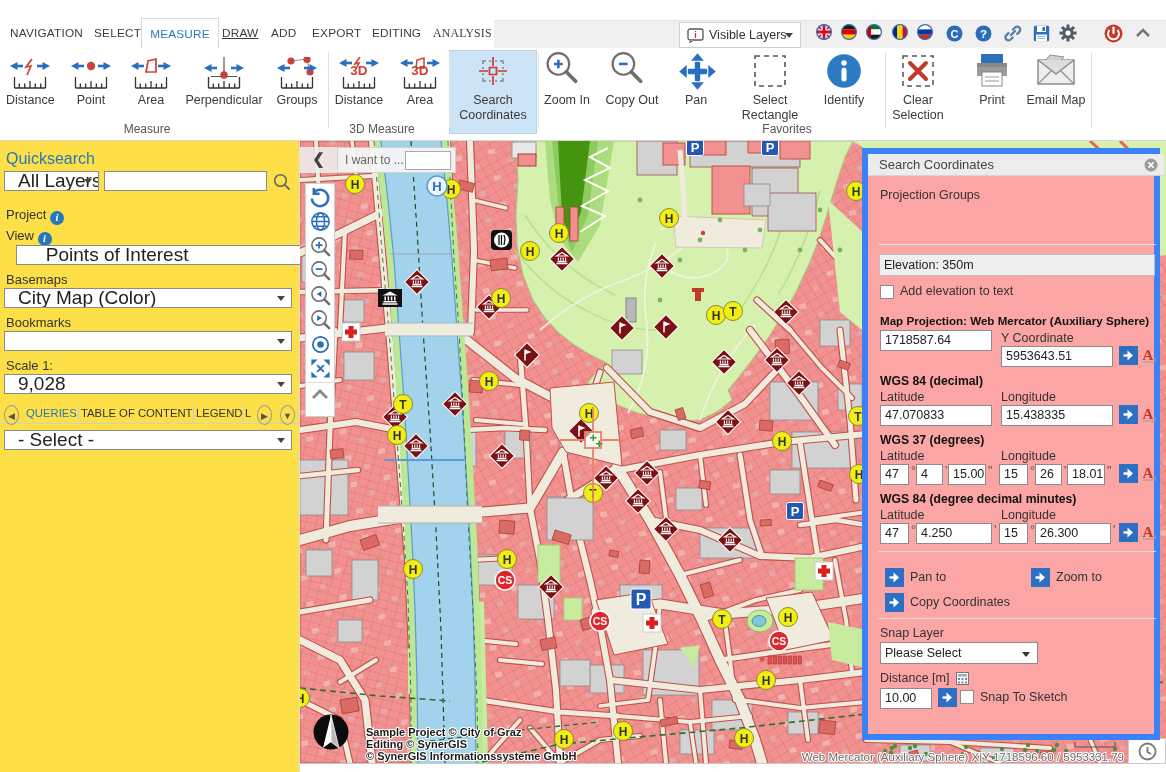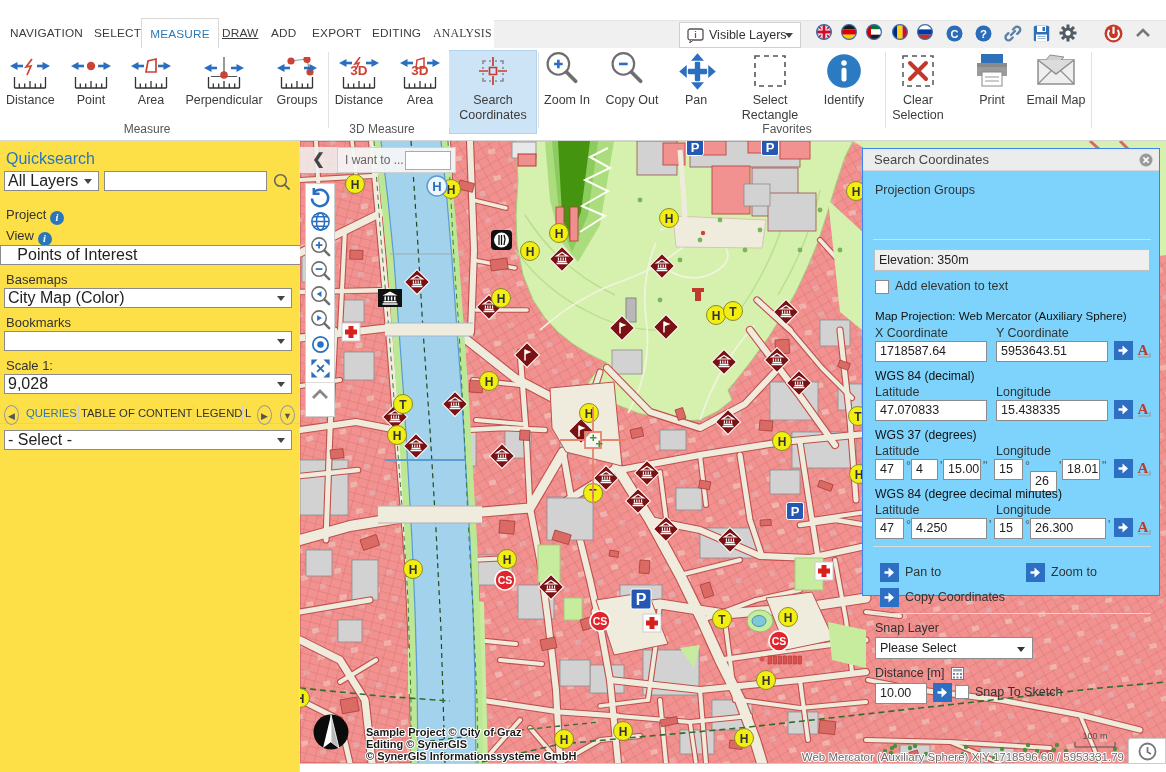--- a/index.html
+++ b/index.html
@@ -13,41 +13,41 @@
 #ribbon{position:absolute;left:0;top:48px;width:1166px;height:93px;background:#fff;border-bottom:1px solid #d6d6d6}
 .rbtn{position:absolute;top:0px;text-align:center;font-size:12.5px;color:#3b3b3b}
 .rbtn .ic{display:block;margin:0 auto}
 .rbtn .lbl{display:block;margin-top:1px;line-height:14.5px}
 .rsep{position:absolute;top:4px;height:76px;width:1px;background:#e2e2e2}
 .rgrp{position:absolute;top:74px;font-size:12px;color:#555;text-align:center}
 #sc-hl{position:absolute;left:449px;top:2px;width:88px;height:84px;background:#cde3f6;border:1px solid #b3d3ef}
 
 #sidebar{position:absolute;left:0;top:141px;width:300px;height:631px;background:#fde047;border-right:1px solid #e0e0e0}
 #sidebar .lab{position:absolute;font-size:13px;color:#333}
-.sel{position:absolute;background:#fff;border:1px solid #8b8b8b;font-size:16px;color:#222;line-height:18px;padding-left:3px;overflow:hidden;white-space:nowrap}
+.sel{position:absolute;background:#fff;border:1px solid #8b8b8b;font-size:19px;color:#222;line-height:18px;padding-left:13px;overflow:hidden;white-space:nowrap}
 .sel .ar{position:absolute;right:6px;top:50%;margin-top:-2px;width:0;height:0;border-left:4px solid transparent;border-right:4px solid transparent;border-top:5px solid #444}
 .info{display:inline-block;width:14px;height:14px;border-radius:7px;background:#2a76bb;color:#fff;font-size:10.5px;font-weight:bold;text-align:center;line-height:14px;vertical-align:-2px;font-family:"Liberation Serif",serif;font-style:italic}
 #qtabs{position:absolute;left:0px;top:262px;width:300px;height:21px;font-size:11.3px;color:#333;border-bottom:1px solid #cfcfcf}
 #qtabs span{position:absolute;top:0;height:20px;line-height:20px}
 .circb{position:absolute;width:15px;height:15px;border:1px solid #9a9a9a;border-radius:50%;color:#555;text-align:center;line-height:13px;font-size:9px}
 
 #map{position:absolute;left:300px;top:141px;width:866px;height:622px;overflow:hidden;background:#f0ecdd}
 #bottombar{position:absolute;left:300px;top:763px;width:866px;height:9px;background:#fff;border-top:1px solid #c9c9c9}
 
 #iwant{position:absolute;left:337px;top:147px;width:119px;height:26px;background:rgba(246,246,246,.93);border:1px solid #d0d0d0;font-size:12px;color:#666;line-height:24px;padding-left:7px}
 #iwant input{position:absolute;left:67px;top:3px;width:46px;height:19px;border:1px solid #aaa;background:#fff}
 #collapser{position:absolute;left:300px;top:147px;width:37px;height:26px;background:rgba(240,240,240,.85);color:#444;font-size:15px;text-align:center;line-height:24px;font-weight:bold}
 #vtools{position:absolute;left:305px;top:183px;width:30px;height:234px;background:#fff;border:1px solid #cfcfcf}
 #vtools svg{display:block;margin:1.5px auto 1.5px}
 #clockbox{position:absolute;left:1128px;top:738px;width:38px;height:26px;background:#fff;border:1px solid #ccc;border-radius:3px 0 0 0}
 
-#panel{position:absolute;left:862px;top:148px;width:298px;height:448px;background:#7dd3fc;border:1px solid #3b82f6;font-size:12.5px;color:#333}
+#panel{position:absolute;left:862px;top:148px;width:298px;height:592px;background:#fca5a5;border:6px solid #3b82f6;font-size:12.5px;color:#333}
 #phead{position:absolute;left:0;top:0;width:296px;height:22px;background:#ececec;border-bottom:1px solid #d5d5d5;line-height:22px;padding-left:11px;font-size:13px;color:#444}
 #panel .plab{position:absolute;font-size:12.5px;color:#333;white-space:nowrap}
-#panel .pbold{position:absolute;font-size:12.2px;font-weight:normal;color:#111;white-space:nowrap}
+#panel .pbold{position:absolute;font-size:12.2px;font-weight:bold;color:#111;white-space:nowrap}
 #panel .pin{position:absolute;background:#fff;border:1px solid #8b8b8b;font-size:12.5px;color:#222;line-height:19px;padding-left:4px}
 #panel .psep{position:absolute;left:10px;width:278px;height:1px;background:#dcdcdc}
 .bluebtn{position:absolute;width:19px;height:19px;background:#2d6fc2}
 .bluebtn svg{display:block;margin:3px auto}
 .aicon{position:absolute;width:17px;height:18px}
 .chk{position:absolute;width:14px;height:14px;background:#fff;border:1px solid #8b8b8b}
 </style></head><body>
 <div id="tabbar">
     <div id="tabfill"></div>
     <div class="tab" style="left:10px;">NAVIGATION</div>
@@ -356,21 +356,21 @@
 <div id="sidebar">
     <div class="abs" style="left:6px;top:9px;font-size:16px;color:#2a76bb">Quicksearch</div>
     <div class="sel" style="left:4px;top:30px;width:95px;height:20px">All Layers<span class="ar"></span></div>
     <input class="abs" style="left: 104px; top: 30px; width: 163px; height: 20px; border: 1px solid rgb(139, 139, 139);">
     <svg class="abs" style="left:273px;top:32px" width="18" height="18" viewBox="0 0 18 18">
       <circle cx="7.5" cy="7.5" r="5.8" fill="none" stroke="#666" stroke-width="1.6"></circle>
       <path d="M11.8 11.8 L16 16" stroke="#666" stroke-width="1.8" stroke-linecap="round"></path>
     </svg>
     <div class="lab" style="left:6px;top:66px">Project <span class="info">i</span></div>
     <div class="lab" style="left:6px;top:87px">View <span class="info">i</span></div>
-    <div class="sel" style="left:0;top:104px;width:340px;height:20px">&nbsp;&nbsp;&nbsp;Points of Interest<span class="ar"></span></div>
+    <div class="sel" style="left:16px;top:104px;width:340px;height:20px">&nbsp;&nbsp;&nbsp;Points of Interest<span class="ar"></span></div>
     <div class="lab" style="left:6px;top:131px">Basemaps</div>
     <div class="sel" style="left:4px;top:147px;width:288px;height:20px">City Map (Color)<span class="ar"></span></div>
     <div class="lab" style="left:6px;top:174px">Bookmarks</div>
     <div class="sel" style="left:4px;top:190px;width:288px;height:20px">
       <span class="ar"></span>
     </div>
     <div class="lab" style="left:6px;top:217px">Scale 1:</div>
     <div class="sel" style="left:4px;top:233px;width:288px;height:20px">9,028<span class="ar"></span></div>
     <div id="qtabs">
       <span class="circb" style="left:4px;top:2px">◀</span>
@@ -1060,21 +1060,21 @@
       <path d="M4.4 4.4 L9.6 9.6 M9.6 4.4 L4.4 9.6" stroke="#fff" stroke-width="1.6"></path>
     </svg>
     <div class="plab" style="left:12px;top:34px">Projection Groups</div>
     <div class="psep" style="top:90px"></div>
     <div class="pin" style="left:11px;top:100px;width:276px;height:22px;background:#efefef;border-color:#c0c0c0;line-height:21px">Elevation: 350m</div>
     <div class="chk" style="left:12px;top:131px"></div>
     <div class="plab" style="left:32px;top:130px">Add elevation to text</div>
     <div class="pbold" style="left:12px;top:160px;font-size:11.6px">Map Projection: Web Mercator (Auxiliary Sphere)</div>
     <div class="plab" style="left:12px;top:177px">X Coordinate</div>
     <div class="plab" style="left:133px;top:177px">Y Coordinate</div>
-    <div class="pin" style="left:12px;top:192px;width:112px;height:21px">1718587.64</div>
+    <div class="pin" style="left:12px;top:176px;width:112px;height:21px">1718587.64</div>
     <div class="pin" style="left:133px;top:192px;width:112px;height:21px">5953643.51</div>
     <div class="bluebtn" style="left:251px;top:192px">
       <svg width="13" height="13" viewBox="0 0 13 13">
         <path d="M1.5 6.5 H8" stroke="#fff" stroke-width="2.4"></path>
         <path d="M5.5 1.5 L11 6.5 L5.5 11.5 Z" fill="#fff"></path>
       </svg>
     </div>
     <svg class="aicon" style="left:273px;top:192px" width="17" height="18" viewBox="0 0 17 18">
       <path d="M2 16 L14 16 L14 12" fill="none" stroke="#999" stroke-width="1.2"></path>
       <text x="7" y="14" font-size="15" font-weight="bold" fill="#c0392b" text-anchor="middle" font-family="Liberation Serif">A</text>
@@ -1100,21 +1100,21 @@
     <div class="plab" style="left:12px;top:295px">Latitude</div>
     <div class="plab" style="left:133px;top:295px">Longitude</div>
     <div class="pin" style="left:12px;top:310px;width:29px;height:21px">47</div>
     <div class="plab" style="left:43px;top:310px;color:#555">°</div>
     <div class="pin" style="left:48px;top:310px;width:27px;height:21px">4</div>
     <div class="plab" style="left:77px;top:310px;color:#555">'</div>
     <div class="pin" style="left:80px;top:310px;width:38px;height:21px">15.00</div>
     <div class="plab" style="left:120px;top:310px;color:#555">"</div>
     <div class="pin" style="left:131px;top:310px;width:29px;height:21px">15</div>
     <div class="plab" style="left:162px;top:310px;color:#555">°</div>
-    <div class="pin" style="left:167px;top:322px;width:27px;height:21px">26</div>
+    <div class="pin" style="left:167px;top:310px;width:27px;height:21px">26</div>
     <div class="plab" style="left:196px;top:310px;color:#555">'</div>
     <div class="pin" style="left:199px;top:310px;width:38px;height:21px">18.01</div>
     <div class="plab" style="left:239px;top:310px;color:#555">"</div>
     <div class="bluebtn" style="left:251px;top:310px">
       <svg width="13" height="13" viewBox="0 0 13 13">
         <path d="M1.5 6.5 H8" stroke="#fff" stroke-width="2.4"></path>
         <path d="M5.5 1.5 L11 6.5 L5.5 11.5 Z" fill="#fff"></path>
       </svg>
     </div>
     <svg class="aicon" style="left:273px;top:310px" width="17" height="18" viewBox="0 0 17 18">

